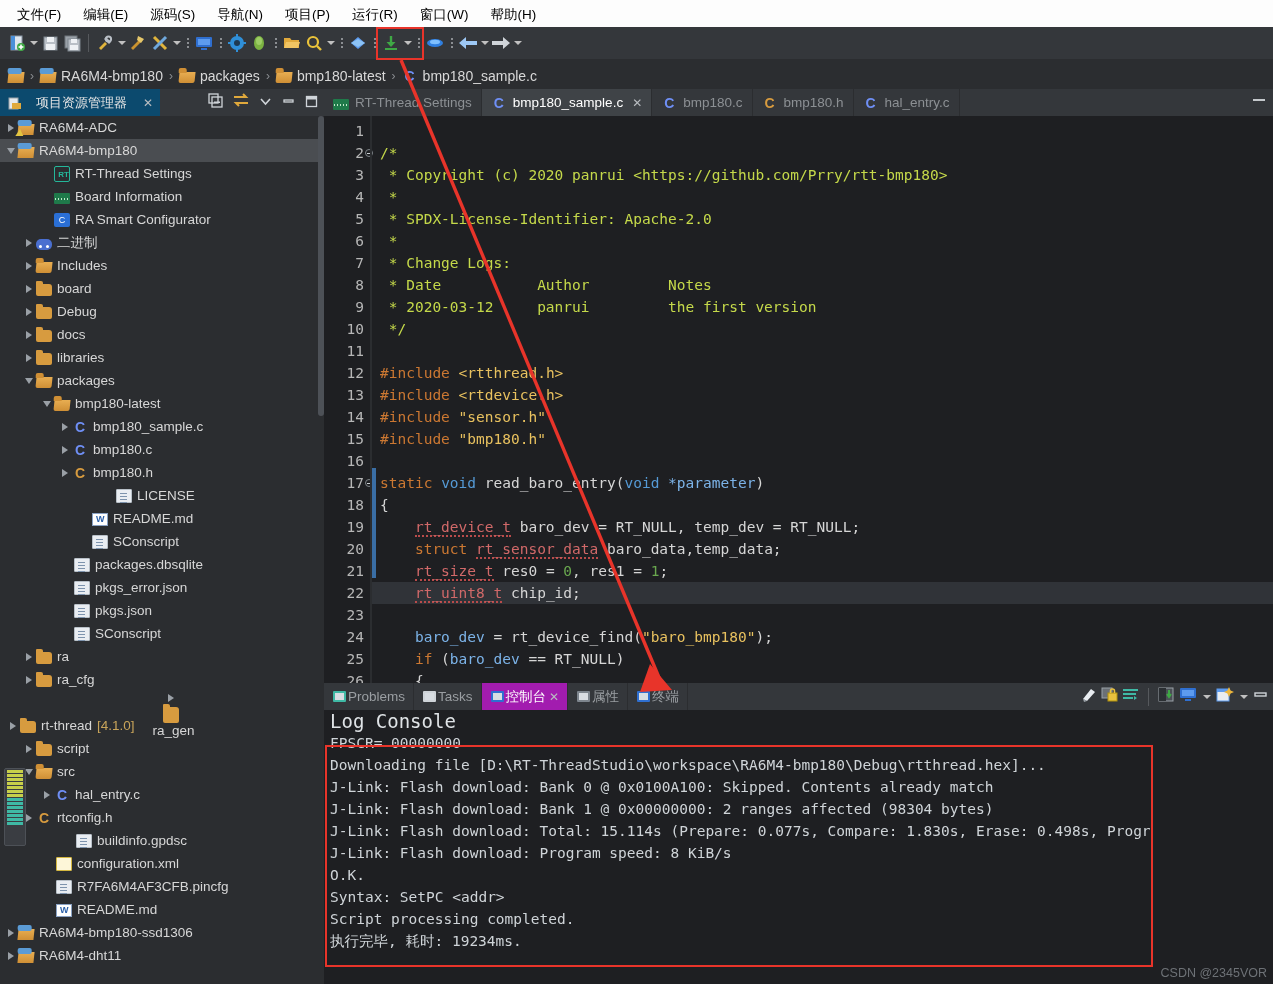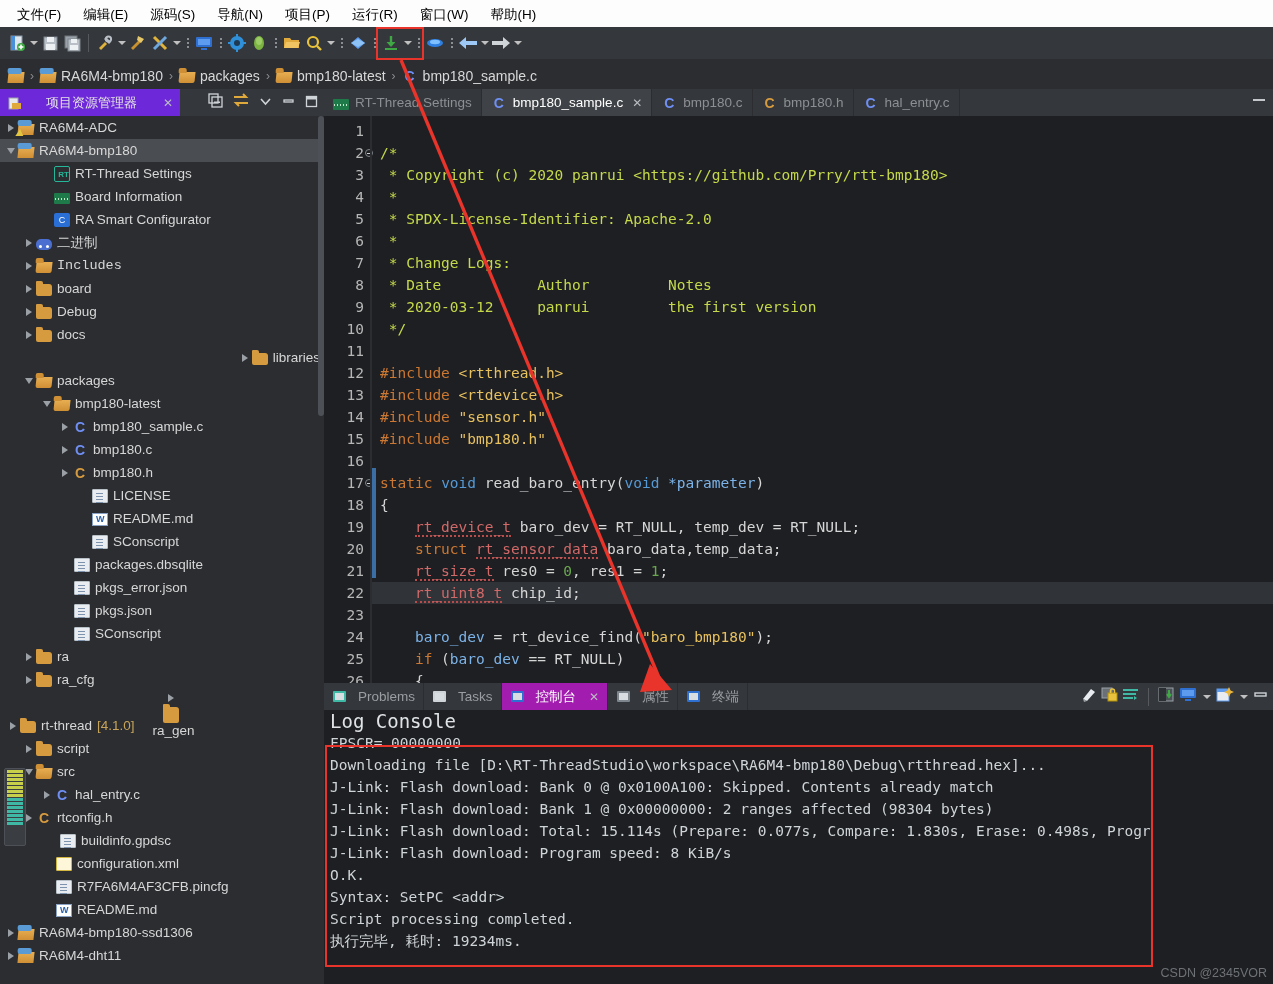--- a/index.html
+++ b/index.html
@@ -49,22 +49,22 @@
   }
   .bc-sep { color: #8a8d91; font-size: 12px; padding: 0 2px; }
   .bc-item { display: flex; align-items: center; gap: 5px; white-space: nowrap; }
 
   
   .leftpanel { position: absolute; left: 0; top: 89px; width: 324px; height: 895px; background: #2b2d30; }
   .lp-tabbar {
     height: 27px; background: #34373b; display: flex; align-items: center; position: relative;
   }
   .lp-tab {
-    display: flex; align-items: center; gap: 23px; height: 27px; padding: 0 7px;
-    background: #6d28d9; font-size: 13px; color: #e4e4e4; white-space: nowrap;
+    display: flex; align-items: center; gap: 13px; height: 27px; padding: 0 7px;
+    background: #0c4a6e; font-size: 13px; color: #e4e4e4; white-space: nowrap;
   }
   .lp-tools { position: absolute; right: 6px; top: 0; height: 27px; display: flex; align-items: center; gap: 10px; }
 
   .tree { position: absolute; top: 27px; left: 0; right: 0; bottom: 0; overflow: hidden; font-size: 13.5px; }
   .trow {
     height: 23px; display: flex; align-items: center; color: #d7d7d7; white-space: nowrap;
     padding-right: 4px;
   }
   .trow.sel { background: #4a4d51; }
   .twist { width: 14px; height: 23px; display: flex; align-items: center; justify-content: center; flex: 0 0 14px; }
@@ -141,21 +141,21 @@
   .typ { color: #d16969; }
   .str { color: #e8c15f; }
   .num { color: #6aa84f; }
   .fn  { color: #7cb3e8; }
   .sq { border-bottom: 2px dotted #b94b4b; }
   .changebar { position:absolute; left:0; top:0; width:4px; background:#3a6ea5; }
 
   
   .console { position: absolute; left: 324px; top: 683px; right: 0; bottom: 0; background: #2b2d30; }
   .cs-tabbar { height: 27px; background: #34373b; display: flex; align-items: center; position: relative; }
-  .cs-tab { height: 27px; display: flex; align-items: center; gap: 10px; padding: 0 8px;
+  .cs-tab { height: 27px; display: flex; align-items: center; gap: 0; padding: 0 8px;
             font-size: 13.5px; color: #9a9ea2; border-right: 1px solid #2b2d30; white-space: nowrap; }
   .cs-tab.active { background: #a21caf; color: #ffffff; }
   .cs-tools { position: absolute; right: 4px; top: 0; height: 27px; display: flex; align-items: center; gap: 4px; }
   .cs-title { height: 22px; display: flex; align-items: center; padding-left: 6px;
               font-family: "DejaVu Sans Mono", monospace; font-size: 19px; color: #dfe3e6; background:#1e1f22; }
   .cs-body { position: absolute; top: 49px; left: 0; right: 0; bottom: 0; background: #1e1f22; overflow: hidden;
              font-family: "DejaVu Sans Mono", monospace; font-size: 14.5px; color: #cfd4d8; padding-left: 6px; }
   .cs-line { height: 22px; line-height: 22px; white-space: pre; }
   .cs-redbox { position: absolute; left: 1px; top: 62px; width: 828px; height: 222px;
                border: 2px solid #e8342a; pointer-events: none; }
@@ -440,41 +440,41 @@
         <div class="trow" style="padding-left: 40px;">
           <span class="twist"></span>
           <span class="ico ico-smart">C</span>
           <span class="tlabel">RA Smart Configurator</span>
         </div>
         <div class="trow" style="padding-left: 22px;">
           <span class="twist closed"></span>
           <span class="ico ico-bin"></span>
           <span class="tlabel">二进制</span>
         </div>
-        <div class="trow" style="padding-left: 22px; font-family: Liberation Mono, monospace;">
+        <div class="trow" style="padding-left: 22px;">
           <span class="twist closed"></span>
           <span class="ico ico-folder-open"></span>
           <span class="tlabel">Includes</span>
         </div>
         <div class="trow" style="padding-left: 22px;">
           <span class="twist closed"></span>
           <span class="ico ico-folder"></span>
           <span class="tlabel">board</span>
         </div>
         <div class="trow" style="padding-left: 22px;">
           <span class="twist closed"></span>
           <span class="ico ico-folder"></span>
           <span class="tlabel">Debug</span>
         </div>
         <div class="trow" style="padding-left: 22px;">
           <span class="twist closed"></span>
           <span class="ico ico-folder"></span>
           <span class="tlabel">docs</span>
         </div>
-        <div class="trow" style="padding-left: 22px; justify-content: flex-end;">
+        <div class="trow" style="padding-left: 22px;">
           <span class="twist closed"></span>
           <span class="ico ico-folder"></span>
           <span class="tlabel">libraries</span>
         </div>
         <div class="trow" style="padding-left: 22px;">
           <span class="twist open"></span>
           <span class="ico ico-folder-open"></span>
           <span class="tlabel">packages</span>
         </div>
         <div class="trow" style="padding-left: 40px;">
@@ -490,21 +490,21 @@
         <div class="trow" style="padding-left: 58px;">
           <span class="twist closed"></span>
           <span class="ico ico-c">C</span>
           <span class="tlabel">bmp180.c</span>
         </div>
         <div class="trow" style="padding-left: 58px;">
           <span class="twist closed"></span>
           <span class="ico ico-c h">C</span>
           <span class="tlabel">bmp180.h</span>
         </div>
-        <div class="trow" style="padding-left: 76px;">
+        <div class="trow" style="padding-left: 100px;">
           <span class="twist"></span>
           <span class="ico ico-file"></span>
           <span class="tlabel">LICENSE</span>
         </div>
         <div class="trow" style="padding-left: 76px;">
           <span class="twist"></span>
           <span class="ico ico-md"></span>
           <span class="tlabel">README.md</span>
         </div>
         <div class="trow" style="padding-left: 76px;">
@@ -566,21 +566,21 @@
         <div class="trow" style="padding-left: 40px;">
           <span class="twist closed"></span>
           <span class="ico ico-c">C</span>
           <span class="tlabel">hal_entry.c</span>
         </div>
         <div class="trow" style="padding-left: 22px;">
           <span class="twist closed"></span>
           <span class="ico ico-c h">C</span>
           <span class="tlabel">rtconfig.h</span>
         </div>
-        <div class="trow" style="padding-left: 44px;">
+        <div class="trow" style="padding-left: 60px;">
           <span class="twist"></span>
           <span class="ico ico-file"></span>
           <span class="tlabel">buildinfo.gpdsc</span>
         </div>
         <div class="trow" style="padding-left: 40px;">
           <span class="twist"></span>
           <span class="ico ico-xml"></span>
           <span class="tlabel">configuration.xml</span>
         </div>
         <div class="trow" style="padding-left: 40px;">

